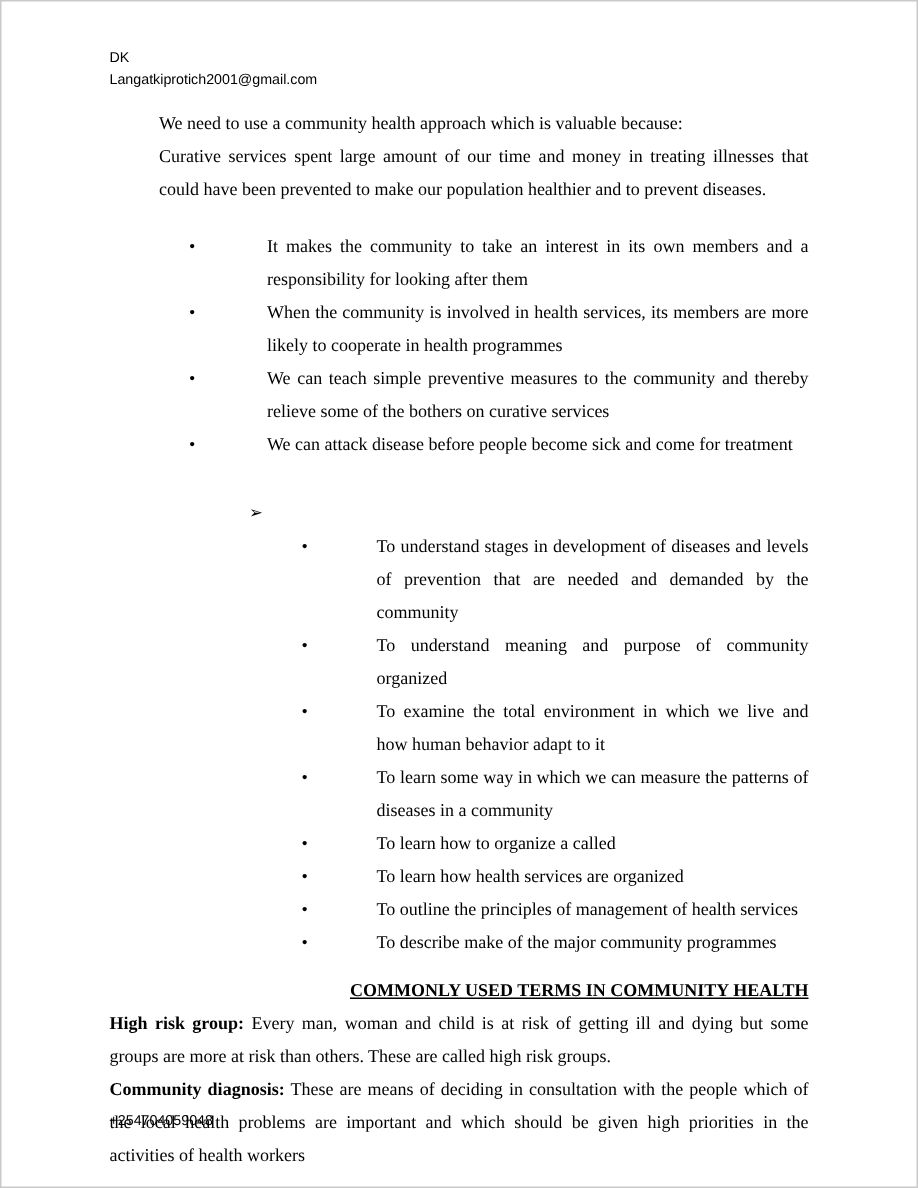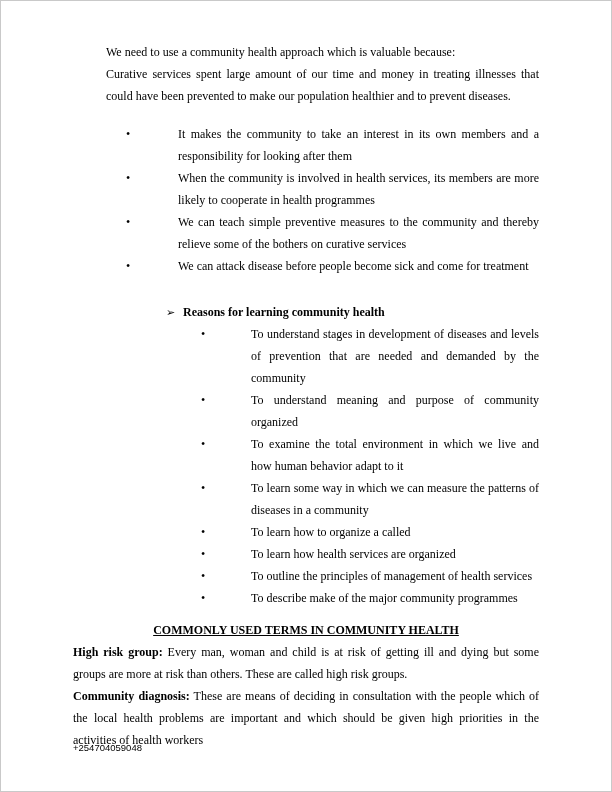--- a/index.html
+++ b/index.html
@@ -64,38 +64,42 @@
   }
   .list-reasons {
     margin-left: 128px;
   }
   .list-reasons .marker { flex: 0 0 18px; }
   .section-heading {
     margin: 10px 0 0 0;
     font-weight: bold;
     text-decoration: underline;
     font-size: 12px;
-    text-align: center;
+    text-align: right;
   }
   .term-para { margin: 0; }
   .term-para .term { font-weight: bold; }
   .doc-footer {
     position: absolute;
     left: 72px;
     bottom: 38px;
     font-family: "Liberation Sans", sans-serif;
     font-size: 9.5px;
     margin-top: 29px;
   }
 </style>
 </head>
 <body>
 
 <div class="page">
 
+  <div class="doc-header">
+    <div>DK</div>
+    <div>Langatkiprotich2001@gmail.com</div>
+  </div>
 
   <div class="content">
 
     <div class="intro">
       <p>We need to use a community health approach which is valuable because:</p>
       <p>Curative services spent large amount of our time and money in treating illnesses that could have been prevented to make our population healthier and to prevent diseases.</p>
     </div>
 
     <ul class="list-valuable">
       <li>
@@ -111,21 +115,20 @@
         <span class="li-text">We can teach simple preventive measures to the community and thereby relieve some of the bothers on curative services</span>
       </li>
       <li>
         <span class="marker">•</span>
         <span class="li-text">We can attack disease before people become sick and come for treatment</span>
       </li>
     </ul>
 
     <div class="reasons-heading">
       <span class="marker">➢</span>
-      <span>Reasons for learning community health</span>
     </div>
 
     <ul class="list-reasons">
       <li>
         <span class="marker">•</span>
         <span class="li-text">To understand stages in development of diseases and levels of prevention that are needed and demanded by the community</span>
       </li>
       <li>
         <span class="marker">•</span>
         <span class="li-text">To understand meaning and purpose of community organized</span>

